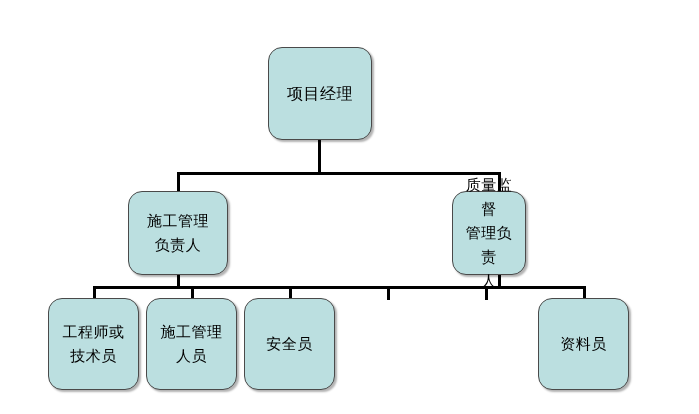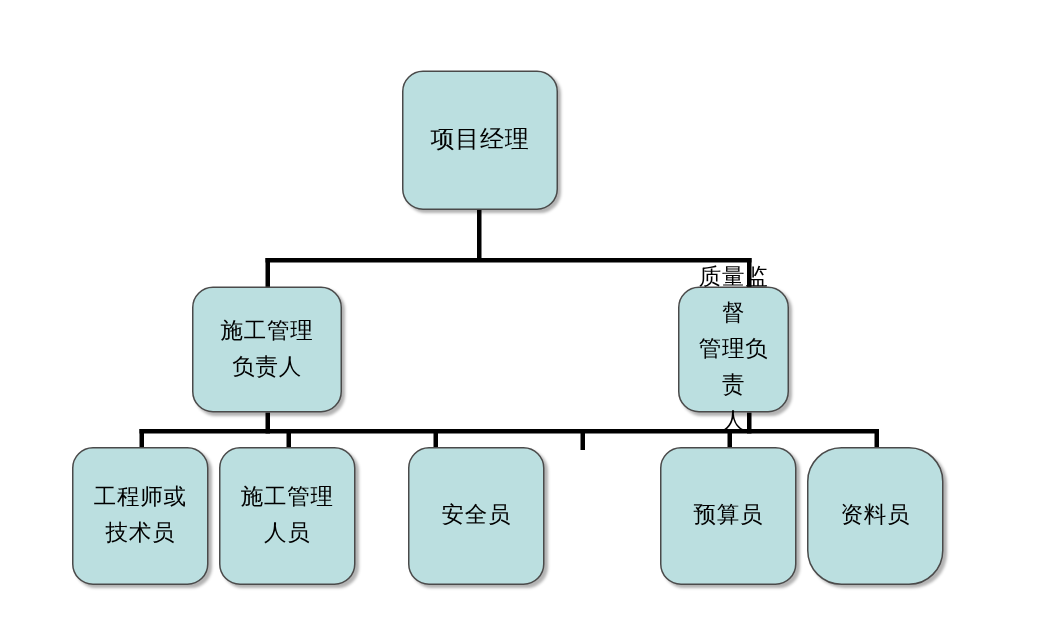--- a/index.html
+++ b/index.html
@@ -95,26 +95,23 @@
   <div class="node level3" style="left:48px; top:298px; width:91px; height:92px;">
     <span class="node-label">工程师或
 技术员</span>
   </div>
 
   <div class="node level3" style="left:146px; top:298px; width:91px; height:92px;">
     <span class="node-label">施工管理
 人员</span>
   </div>
 
-  <div class="node level3" style="left:244px; top:298px; width:91px; height:92px;margin-left:28px;">
+  <div class="node level3" style="left:244px; top:298px; width:91px; height:92px;">
     <span class="node-label">安全员</span>
   </div>
 
 
-  <div class="node level3" style="left:440px; top:298px; width:91px; height:92px;">
-    <span class="node-label">预算员</span>
-  </div>
 
-  <div class="node level3" style="left:538px; top:298px; width:91px; height:92px;border-radius:23px;">
+  <div class="node level3" style="left:538px; top:298px; width:91px; height:92px;">
     <span class="node-label">资料员</span>
   </div>
 
 </div>
 
 </body></html>

